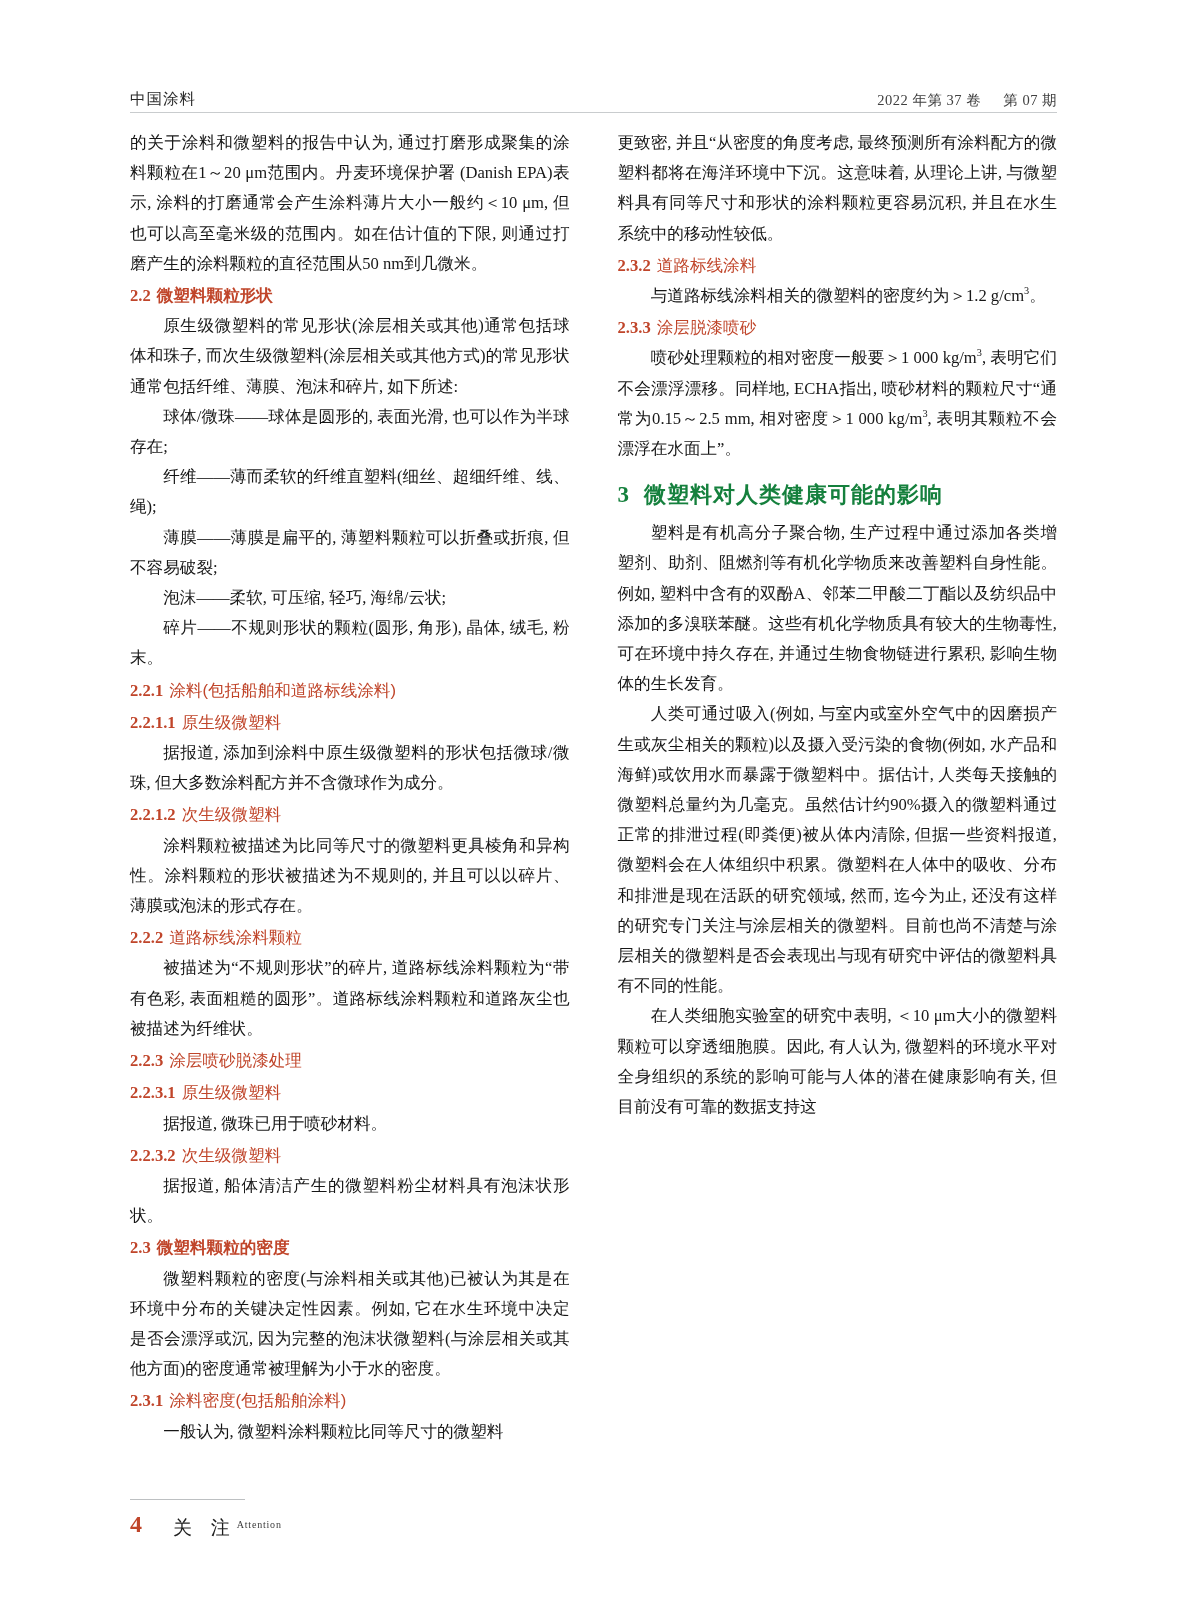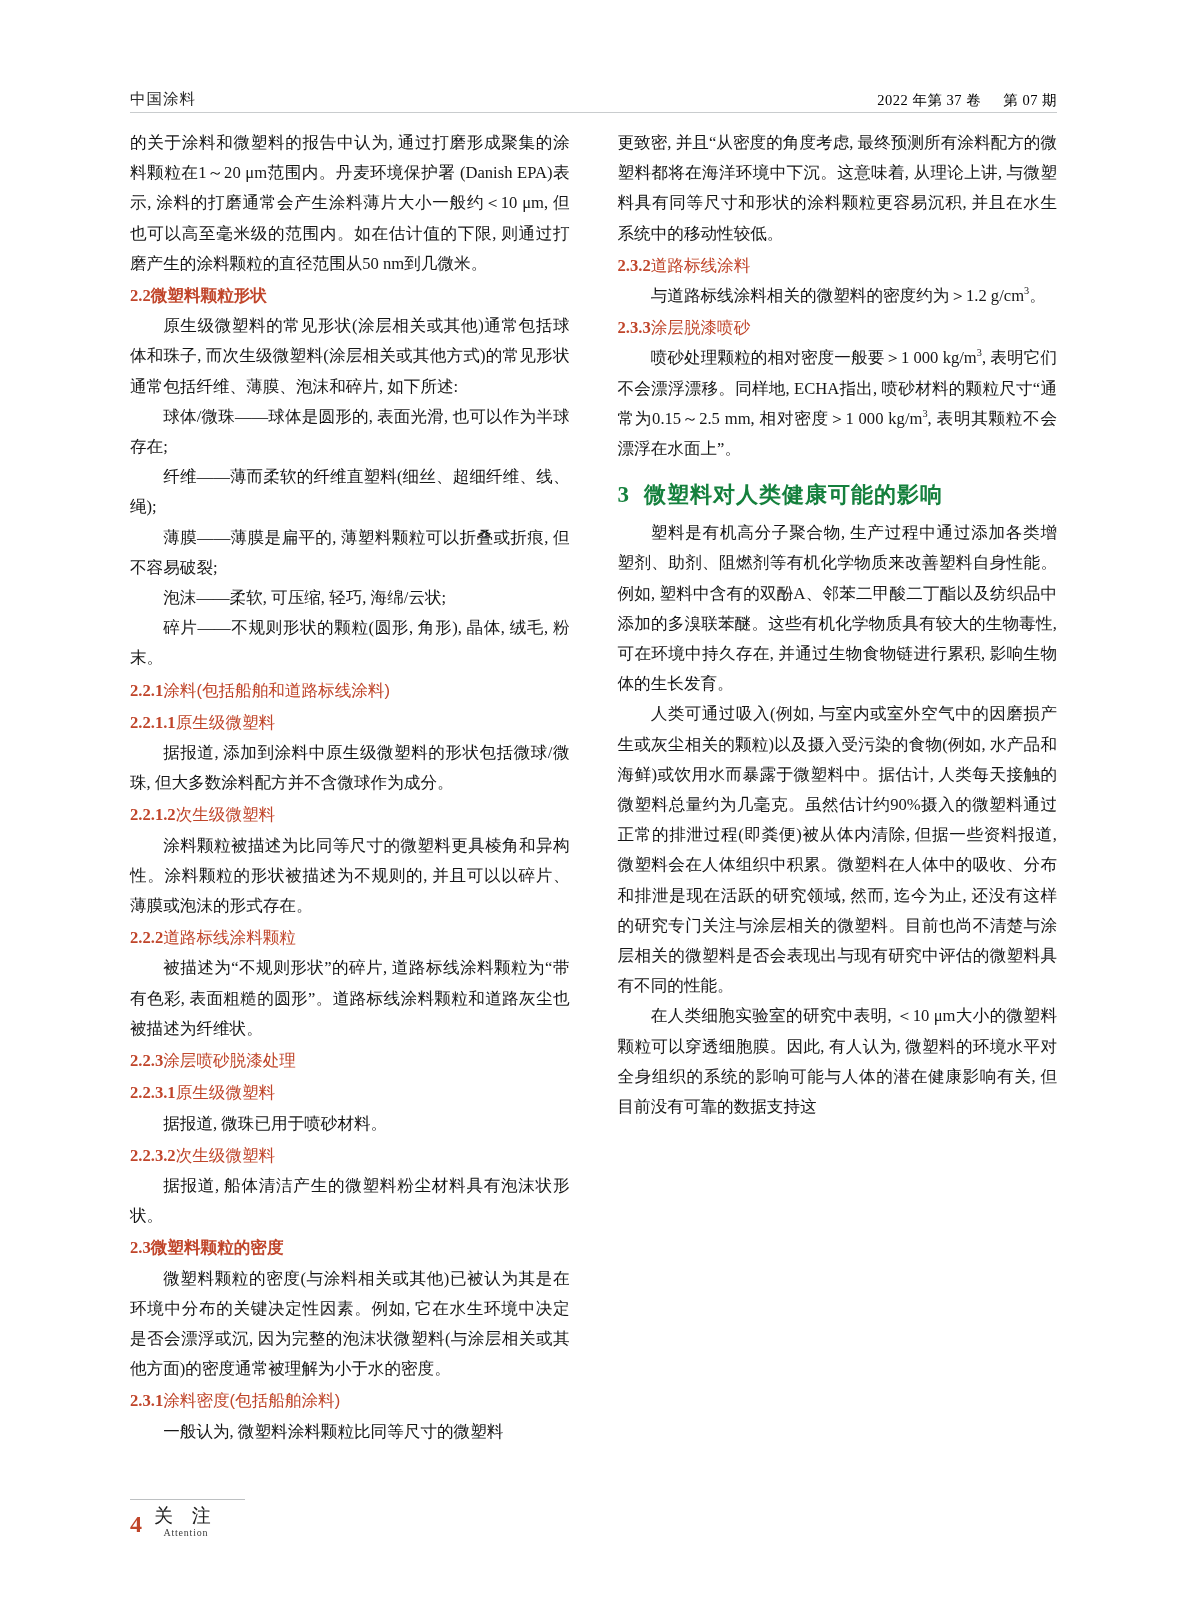--- a/index.html
+++ b/index.html
@@ -32,21 +32,21 @@
     align-items: flex-end;
   }
   .header-left {
     font-size: 15.5px;
     letter-spacing: 1px;
     color: #2a2a2a;
     font-family: "Liberation Serif", "DejaVu Serif", serif;
   }
   .header-right {
     font-size: 14.5px;
-    color: #000000;
+    color: #404040;
     letter-spacing: 0.5px;
   }
   .header-right .vol { margin-right: 18px; }
   .header-rule {
     position: absolute;
     top: 112px;
     left: 130px;
     right: 130px;
     height: 1px;
     background: #c9ccce;
@@ -79,21 +79,21 @@
     color: #c0452a;
     margin: 2px 0 0 0;
     font-size: 16.6px;
     line-height: 30.2px;
     font-weight: bold;
     font-family: "Liberation Sans", sans-serif;
   }
   .h-sub .num {
     font-family: "Liberation Serif", "DejaVu Serif", serif;
     font-weight: bold;
-    margin-right: 0;
+    margin-right: 6px;
     letter-spacing: 0;
   }
   .h-sub.deep {
     font-weight: normal;
   }
   .h-major {
     color: #15803d;
     font-weight: bold;
     font-size: 22px;
     line-height: 38px;
@@ -131,22 +131,23 @@
   .footer-rule {
     position: absolute;
     left: 130px;
     bottom: 100px;
     width: 115px;
     height: 1px;
     background: #bdc0c2;
   }
   .footer-label {
     display: flex;
-    flex-direction: column;
+    flex-direction: row;
     line-height: 1.05;
+    margin-left: 19px;
   }
   .footer-label .cn {
     font-size: 19px;
     letter-spacing: 7px;
     color: #1d1d1d;
     font-family: "Liberation Serif", "DejaVu Serif", serif;
   }
   .footer-label .en {
     font-size: 10px;
     letter-spacing: 0.8px;

